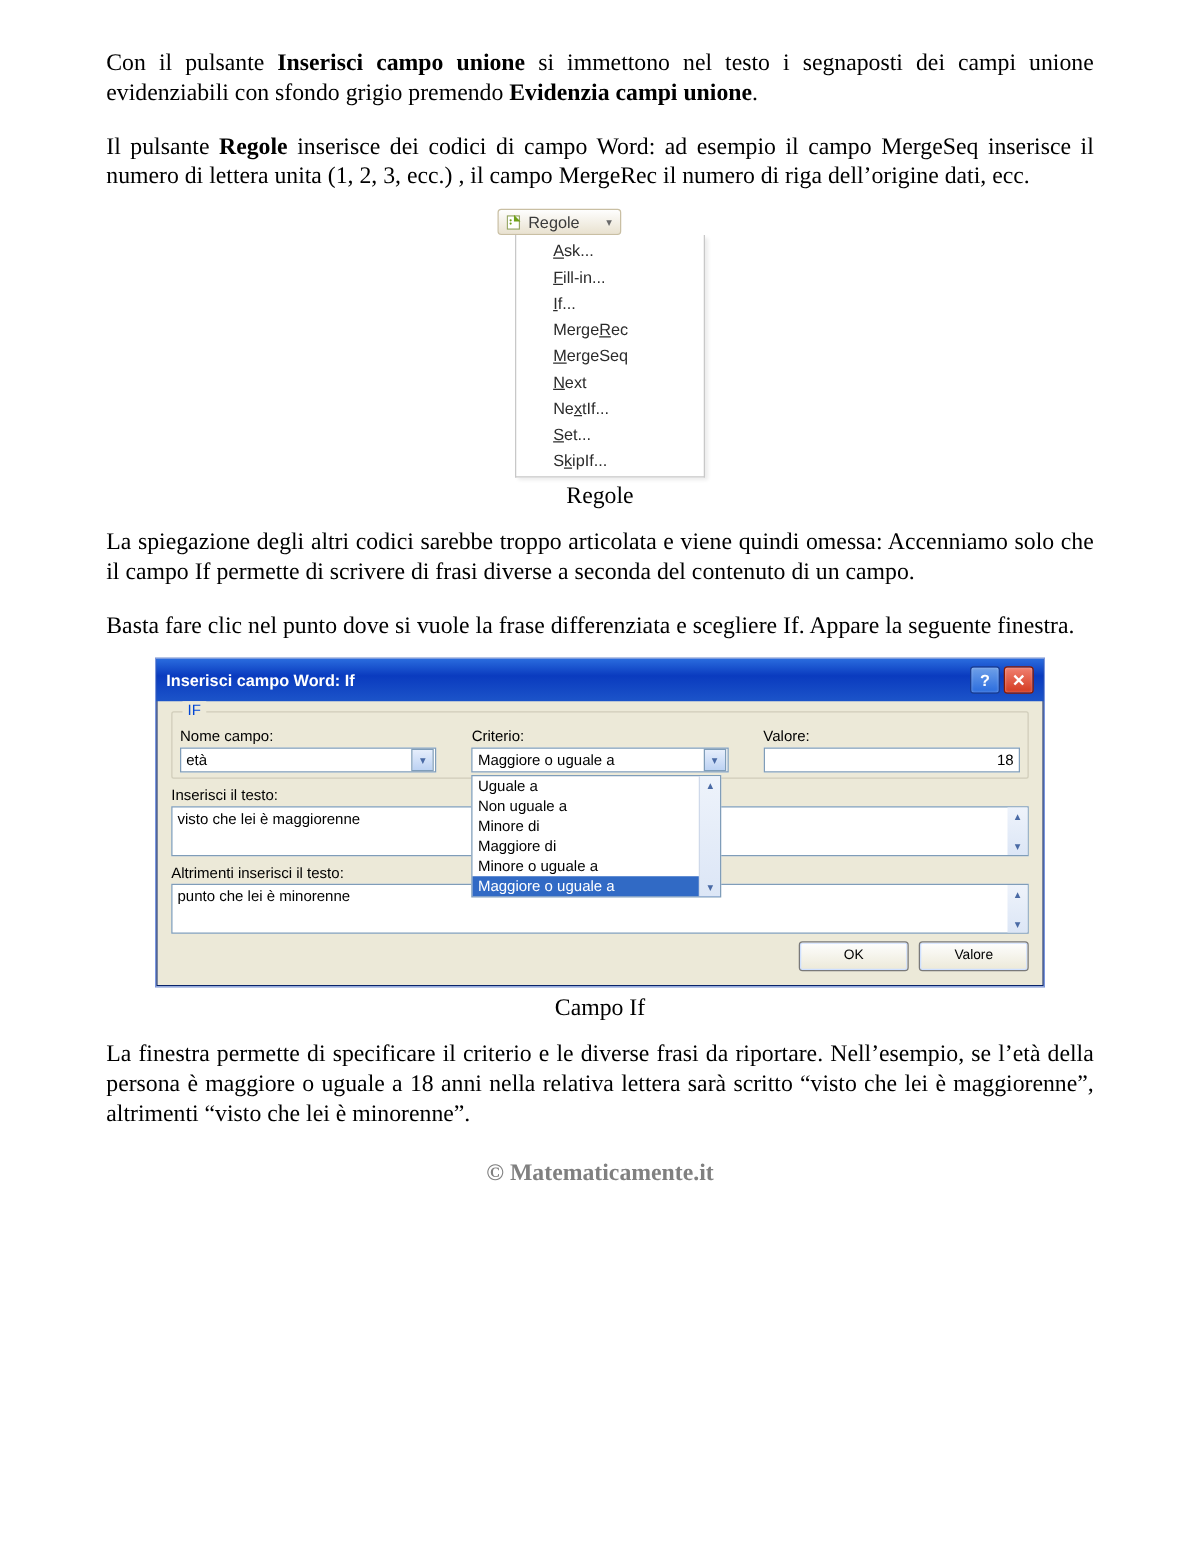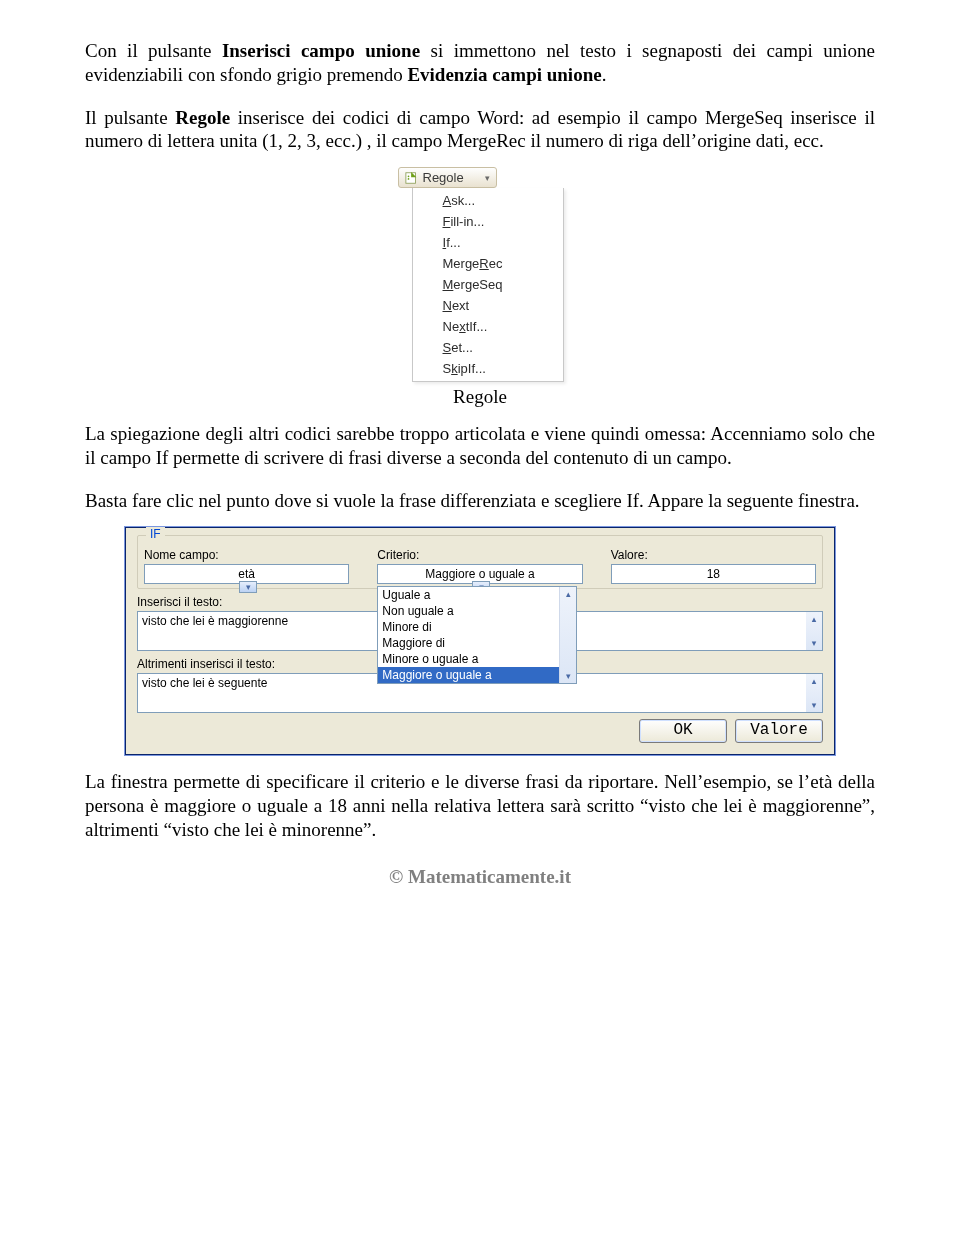--- a/index.html
+++ b/index.html
@@ -135,21 +135,20 @@
     background: #fff;
     border: 1px solid #7f9db9;
     height: 20px;
     font-family: Tahoma, Arial, sans-serif;
     font-size: 12px;
     padding: 2px 4px;
     box-sizing: border-box;
     display: flex;
     align-items: center;
     justify-content: space-between;
-    flex-direction: column;
   }
   .combo .arrowbtn {
     width: 16px; height: 16px;
     background: linear-gradient(#e6eefc,#bcd2f3);
     border: 1px solid #7f9db9;
     display: flex; align-items:center; justify-content:center;
     font-size: 9px; color:#4a6aa5;
     margin-right: -3px;
   }
   .dropdown-open {
@@ -208,22 +207,22 @@
     justify-content: flex-end;
     gap: 8px;
     padding-top: 6px;
   }
   .winbtn {
     width: 86px;
     height: 22px;
     background: linear-gradient(#fefefe,#ece9d8);
     border: 1px solid #7a7a7a;
     border-radius: 3px;
-    font-family: Liberation Mono, monospace;
-    font-size: 16px;
+    font-family: Liberation Sans, sans-serif;
+    font-size: 11px;
     text-align: center;
     line-height: 20px;
     box-shadow: 0 0 0 1px #cfe0ff inset;
   }
   .footer {
     text-align: center;
     color: #808080;
     font-size: 19px;
     font-weight: bold;
     margin-top: 24px;
@@ -266,20 +265,26 @@
         <div class="itm"><span class="ul">S</span>et...</div>
         <div class="itm">S<span class="ul">k</span>ipIf...</div>
       </div>
   </div>
   <div class="caption">Regole</div>
 
   <p class="para" style="margin-top:14px">La spiegazione degli altri codici sarebbe troppo articolata e viene quindi omessa: Accenniamo solo che il campo If permette di scrivere di frasi diverse a seconda del contenuto di un campo.</p>
   <p class="para">Basta fare clic nel punto dove si vuole la frase differenziata e scegliere If. Appare la seguente finestra.</p>
 
   <div class="dialog">
+    <div class="titlebar">
+      <span>Inserisci campo Word: If</span>
+      <span class="spacer"></span>
+      <div class="tbtn help-btn">?</div>
+      <div class="tbtn close-btn">✕</div>
+    </div>
     <div class="dlg-body">
       <div class="groupbox">
         <span class="group-legend">IF</span>
         <div class="row3">
           <div class="col3">
             <span class="lbl">Nome campo:</span>
             <div class="combo">
               <span>età</span>
               <span class="arrowbtn">▾</span>
             </div>
@@ -298,53 +303,54 @@
                 <div class="opt">Minore o uguale a</div>
                 <div class="opt sel">Maggiore o uguale a</div>
                 <div class="scrollstub">
                   <span>▴</span>
                   <span>▾</span>
                 </div>
             </div>
           </div>
           <div class="col3">
             <span class="lbl">Valore:</span>
-            <div class="combo" style="justify-content:center">
+            <div class="combo" style="justify-content:flex-end">
               <span>18</span>
             </div>
           </div>
         </div>
       </div>
 
       <div style="position:relative; z-index:0; margin-top:2px">
         <span class="lbl">Inserisci il testo:</span>
         <div class="multiline-wrap">
           <div class="multiline"><span>visto che lei è maggiorenne</span></div>
           <div class="scrollbox">
               <span>▴</span>
               <span>▾</span>
             </div>
         </div>
       </div>
 
       <div style="margin-top:6px">
         <span class="lbl">Altrimenti inserisci il testo:</span>
         <div class="multiline-wrap">
-          <div class="multiline"><span>visto che lei è seguente</span></div>
+          <div class="multiline"><span>punto che lei è minorenne</span></div>
           <div class="scrollbox">
               <span>▴</span>
               <span>▾</span>
             </div>
         </div>
       </div>
 
       <div class="btnrow">
         <div class="winbtn">OK</div>
         <div class="winbtn">Valore</div>
       </div>
     </div>
   </div>
 
+  <div class="caption" style="margin-top:6px">Campo If</div>
 
   <p class="para" style="margin-top:14px">La finestra permette di specificare il criterio e le diverse frasi da riportare. Nell’esempio, se l’età della persona è maggiore o uguale a 18 anni nella relativa lettera sarà scritto “visto che lei è maggiorenne”, altrimenti “visto che lei è minorenne”.</p>
 
   <div class="footer">© Matematicamente.it</div>
 </div>
 
 </body></html>

